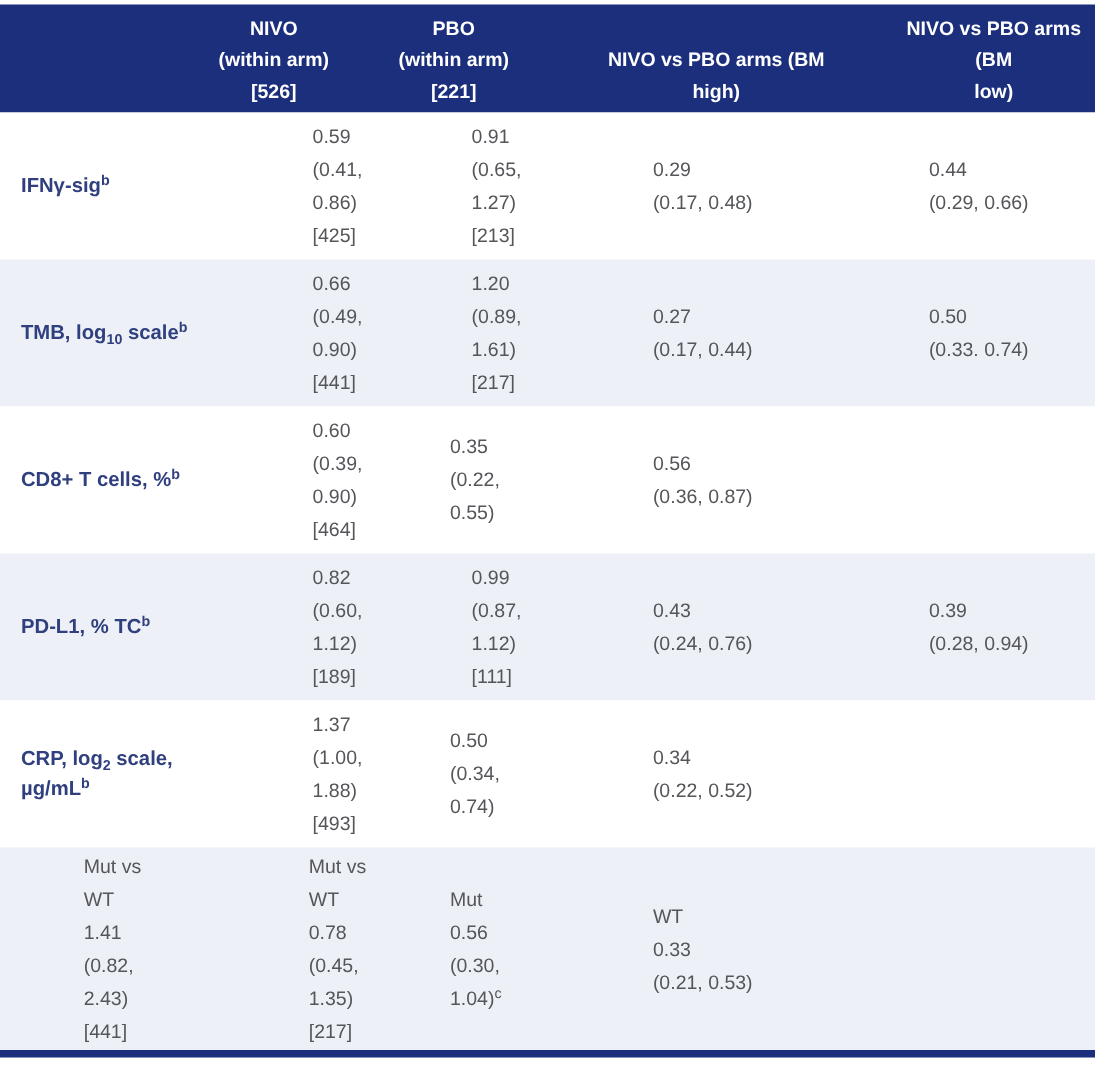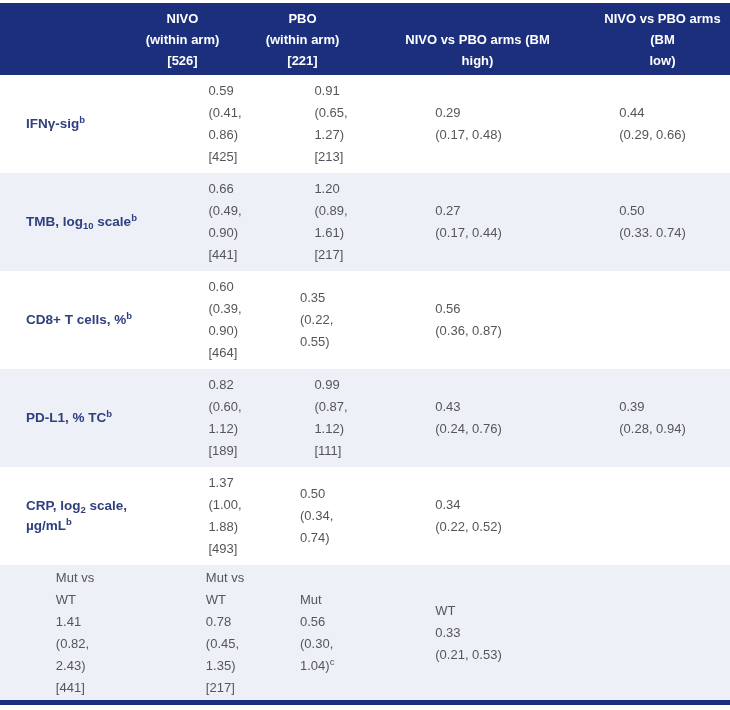--- a/index.html
+++ b/index.html
@@ -55,21 +55,21 @@
   .cell.label {
     justify-content: flex-start;
     text-align: left;
     padding-left: 14px;
     padding-right: 8px;
     font-weight: 700;
     font-size: 13.5px;
     line-height: 20px;
     color: var(--label-text, #30407f);
   }
-  .cell.label .inner { white-space: normal; margin-left: 12px; }
+  .cell.label .inner { white-space: normal; }
   .cell .inner { white-space: pre-line; }
 
   sup, sub { line-height: 0; font-weight: inherit; }
   sup { font-size: 9.5px; vertical-align: 5px; }
   sub { font-size: 9.5px; vertical-align: -3px; }
   .cell .valsup { font-size: 9.5px; vertical-align: 5px; color: inherit; }
 
   .braf .inner { font-style: italic; }
 
   

